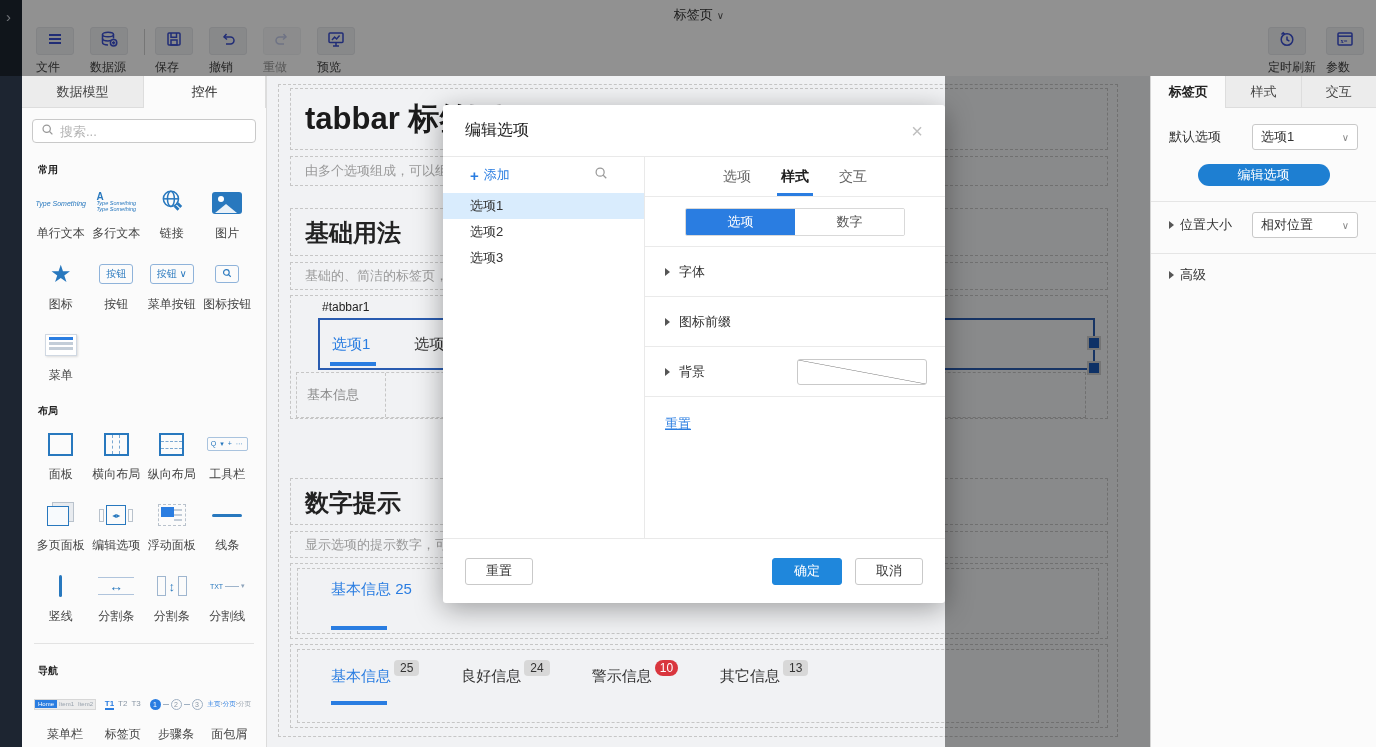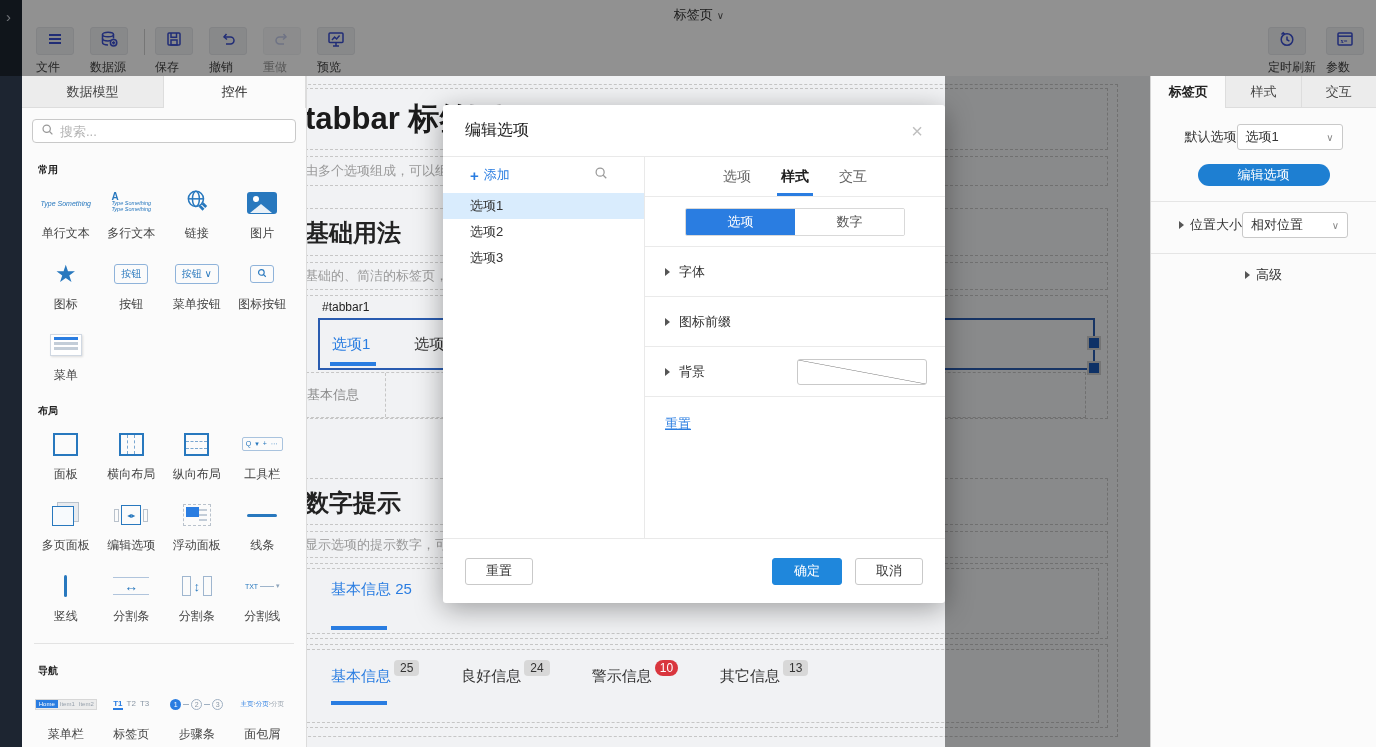--- a/index.html
+++ b/index.html
@@ -24,21 +24,21 @@
   .tb-label { margin-top:4px; font-size:12px; color:#454545; white-space:nowrap; }
   .tb-item.disabled { opacity:.55; }
   .tb-divider { width:1px; height:26px; background:#cfcfcf; margin-top:2px; }
   .tb-box svg { stroke:#3a4fd0; fill:none; stroke-width:1.5; }
 
   
   .dim-top  { left:0; top:0; width:1376px; height:76px; background:rgba(0,0,0,0.43); z-index:15; }
   .dim-right{ left:945px; top:76px; width:205px; height:671px; background:rgba(0,0,0,0.43); z-index:6; }
 
   
-  .lpanel { left:22px; top:76px; width:285px; height:671px; background:#fbfbfb; border-right:1px solid #dcdcdc; z-index:10; overflow:hidden; }
+  .lpanel { left:22px; top:76px; width:245px; height:671px; background:#fbfbfb; border-right:1px solid #dcdcdc; z-index:10; overflow:hidden; }
   .lp-tabs { display:flex; height:32px; }
   .lp-tab { flex:1; display:flex; align-items:center; justify-content:center; font-size:13px; color:#444;
             background:#ececec; border-bottom:1px solid #ddd; border-right:1px solid #ddd; cursor:pointer; }
   .lp-tab.active { background:#fbfbfb; border-bottom:none; color:#222; }
   .lp-search { margin:11px 10px 0 10px; height:24px; border:1px solid #c9c9c9; border-radius:4px; background:#fff;
                display:flex; align-items:center; padding:8px 8px; gap:6px; }
   .lp-search input { border:none; outline:none; flex:1; font-size:13px; color:#333; background:transparent; }
   .lp-search input::placeholder { color:#b3b3b3; }
   .lp-body { padding:0 12px; }
   .group-title { margin:20px 0 4px 4px; font-size:10px; font-weight:bold; color:#222; }
@@ -134,21 +134,21 @@
            font-size:12px; border-radius:4px; padding:1px 6px; }
   .badge.red { background:#d9363e; color:#fff; border-radius:10px; padding:1px 5px; }
 
   
   .rpanel { left:1150px; top:76px; width:226px; height:671px; background:#fbfbfb; border-left:1px solid #d4d4d4; z-index:10; }
   .rp-tabs { display:flex; height:32px; }
   .rp-tab { flex:1; display:flex; align-items:center; justify-content:center; font-size:13px; color:#444;
             background:#ececec; border-bottom:1px solid #ddd; border-left:1px solid #ddd; cursor:pointer; }
   .rp-tab:first-child { border-left:none; }
   .rp-tab.active { background:#fbfbfb; border-bottom:none; color:#222; font-weight:bold; }
-  .rp-row { display:flex; align-items:center; justify-content:center; padding:0 12px; margin-top:16px; }
+  .rp-row { display:flex; align-items:center; justify-content:space-between; padding:0 18px; margin-top:16px; }
   .rp-label { font-size:13px; color:#333; display:flex; align-items:center; gap:6px; }
   .rp-caret { width:0; height:0; border-left:5px solid #555; border-top:4px solid transparent; border-bottom:4px solid transparent; }
   .rp-select { width:106px; height:26px; background:#fff; border:1px solid #c9c9c9; border-radius:3px;
                display:flex; align-items:center; justify-content:space-between; padding:0 8px; font-size:13px; color:#333; cursor:pointer; }
   .rp-select .sc { color:#888; font-size:10px; }
   .rp-pill { margin:14px auto 0; width:132px; height:22px; border-radius:11px; background:#1e7fd2; color:#fff;
              font-size:13px; display:flex; align-items:center; justify-content:center; cursor:pointer; }
   .rp-div { border-top:1px solid #e5e5e5; margin-top:15px; }
 
   

